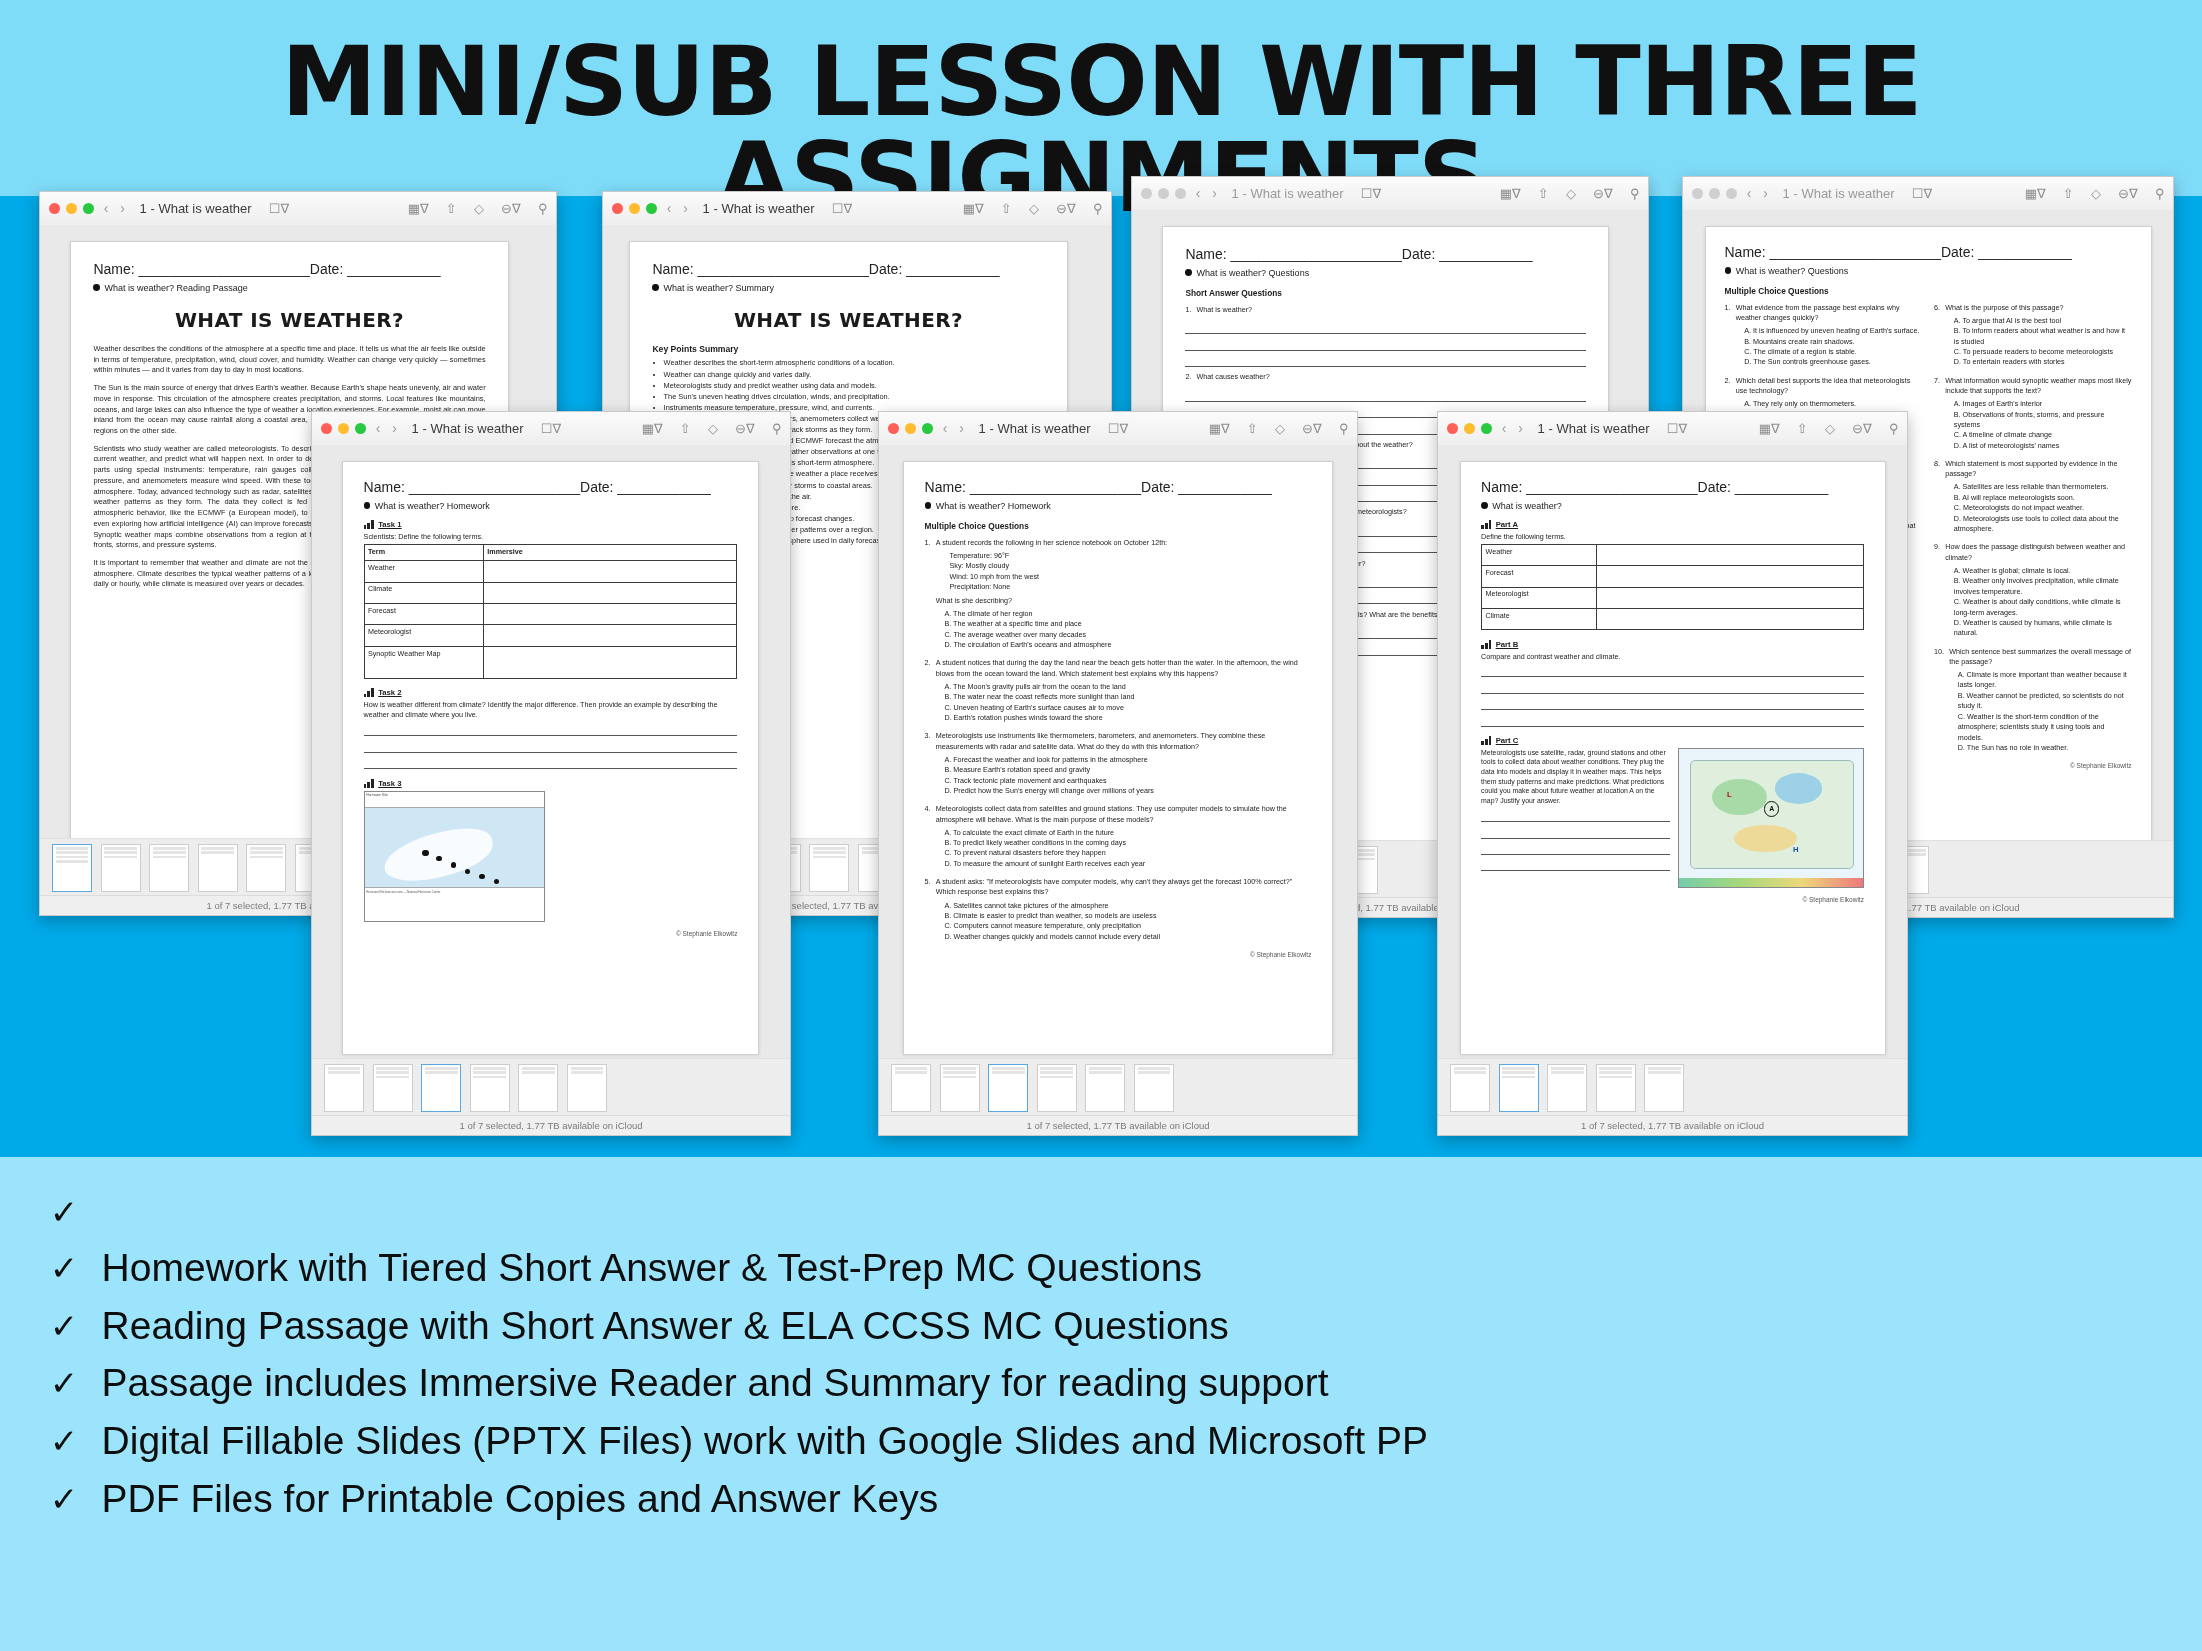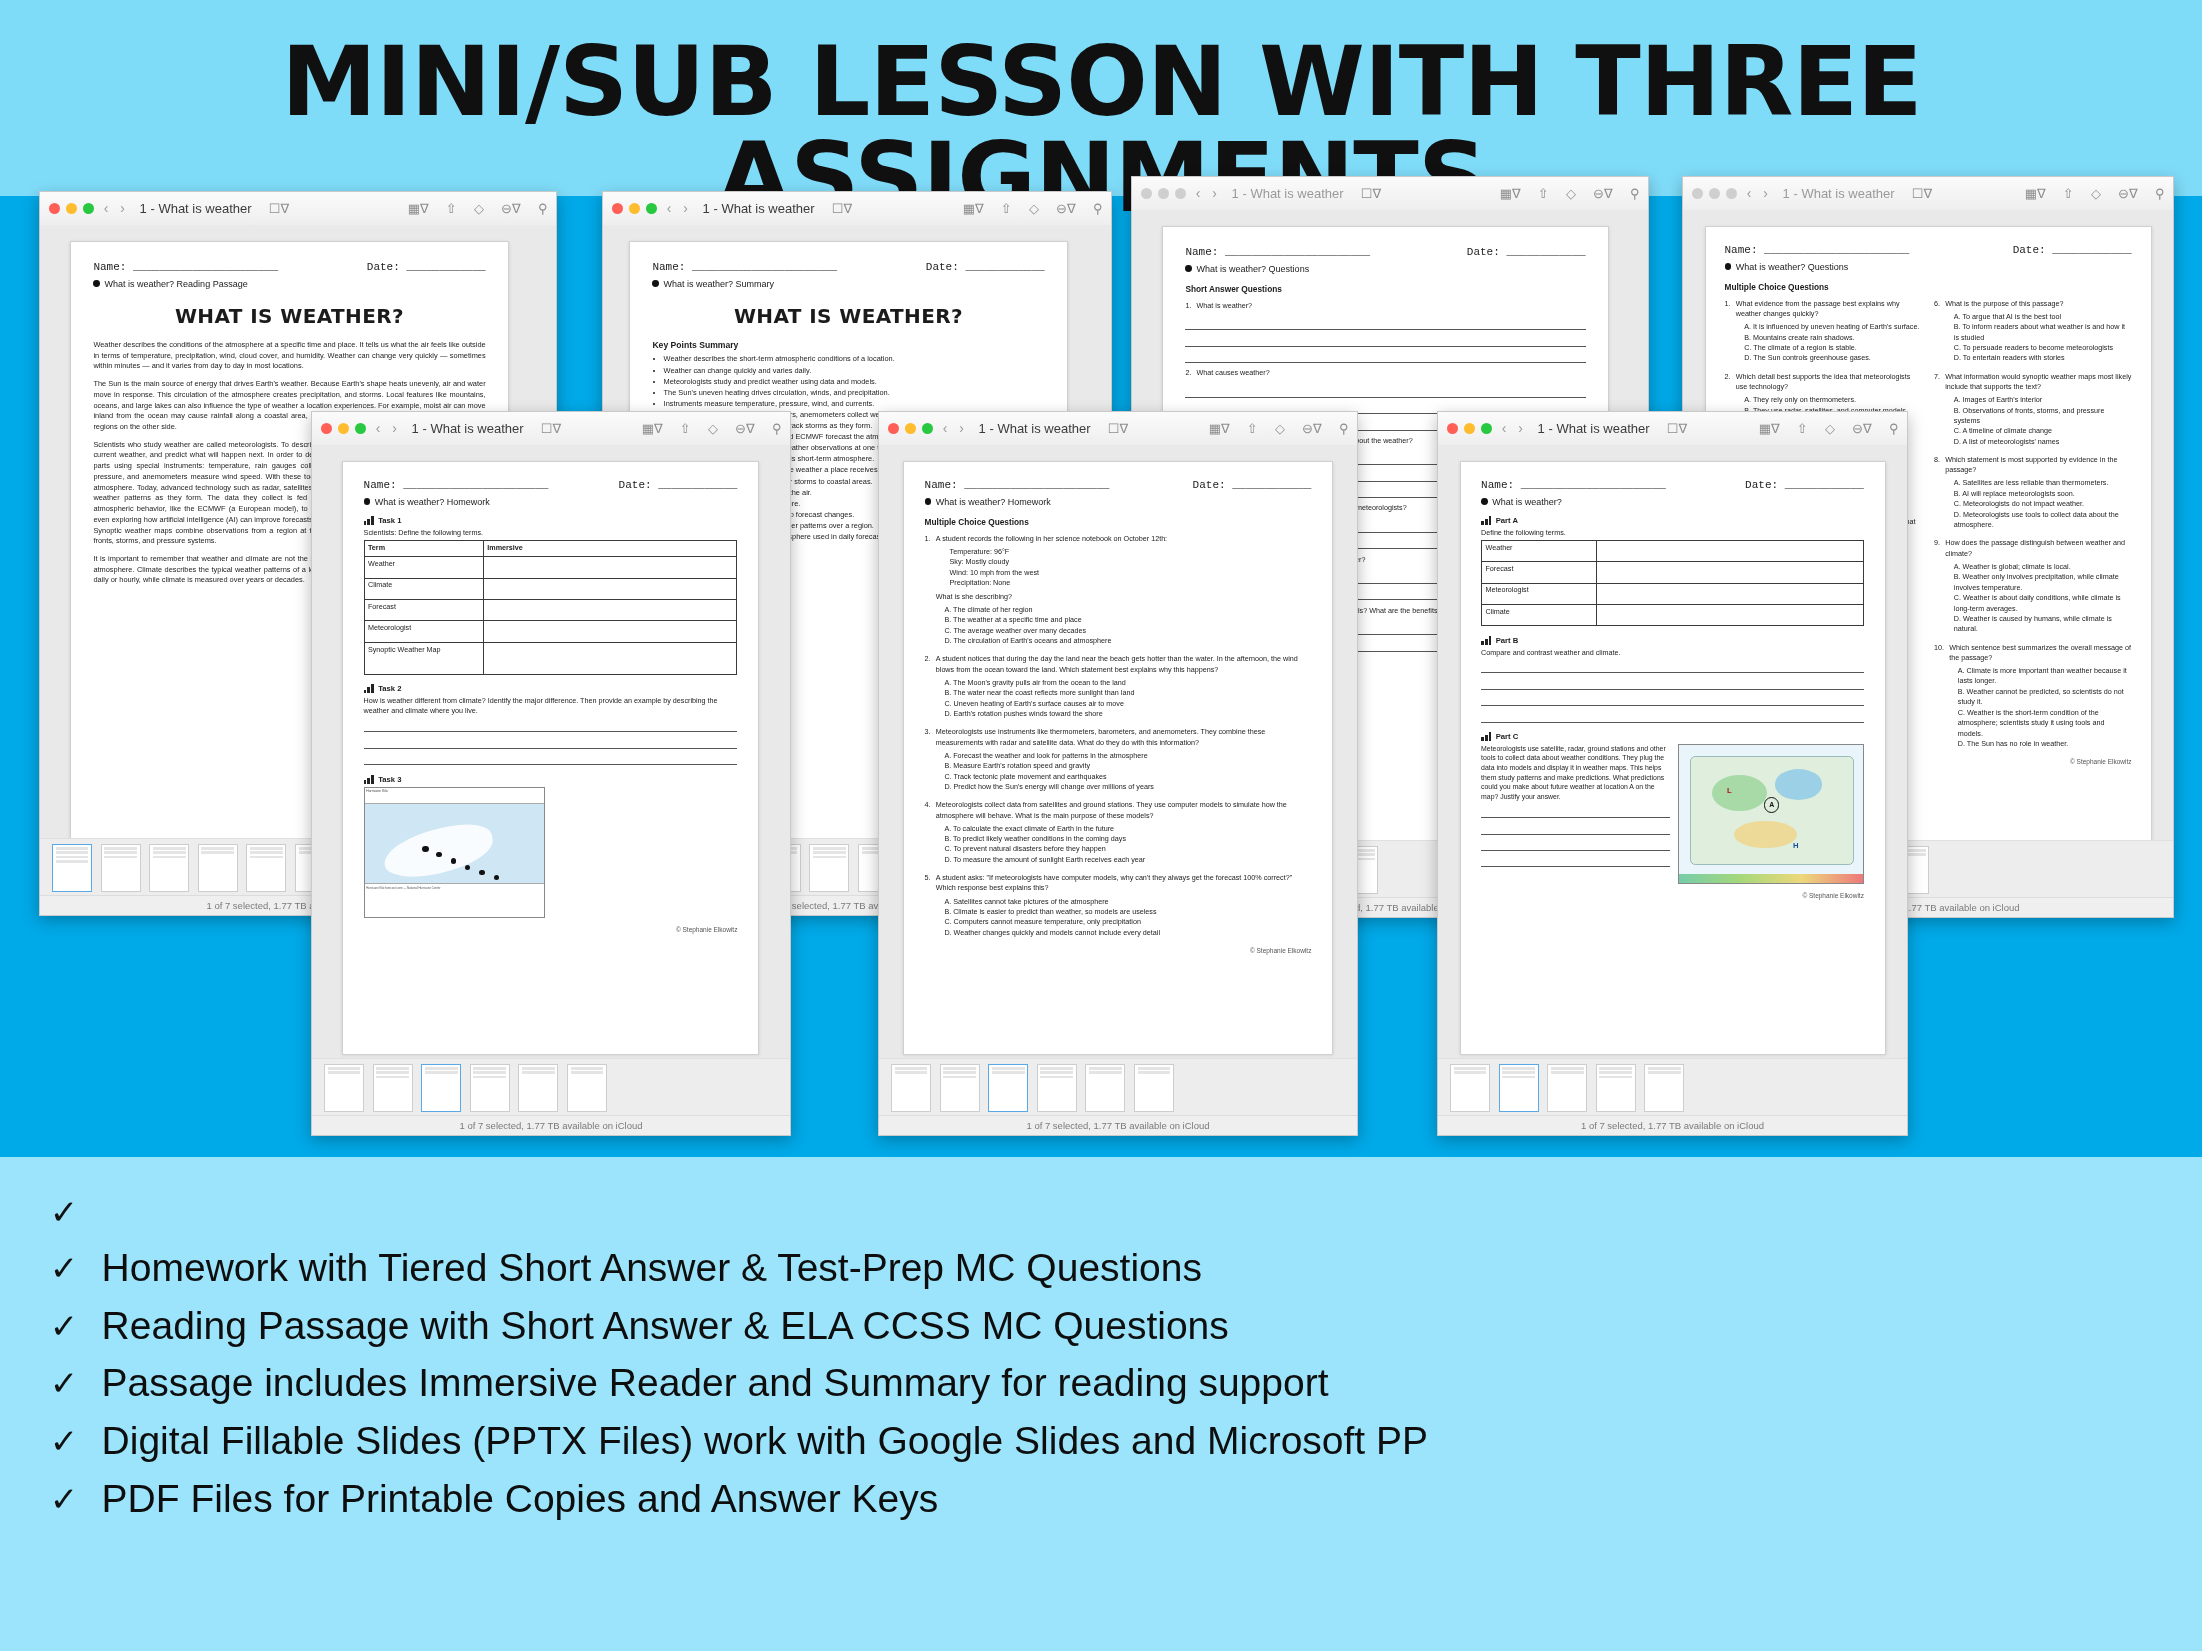--- a/index.html
+++ b/index.html
@@ -77,40 +77,40 @@
     display:flex;align-items:center;gap:8.6px;padding-left:12px;
   }
   .thumb{
     width:40px;height:48px;background:#fff;border:0.9px solid #cdcdcd;
     font-size:3.4px;color:#999;padding:2.6px;box-sizing:border-box;overflow:hidden;
   }
   .thumb .tl{height:2.6px;background:#e4e4e4;margin-bottom:1.7px;}
   .thumb.sel{border:1.7px solid #5aa9e6;}
   
   .ws{font-family:"Liberation Sans",sans-serif;color:#1b1b1b;}
-  .nameline{font-size:11px;color:#222;display:flex;justify-content:space-between;font-family:Liberation Mono, monospace;}
+  .nameline{font-size:14px;color:#222;display:flex;justify-content:flex-start;}
   .bullethead{font-size:9px;margin-top:6px;display:flex;align-items:center;gap:4.3px;}
   .bullethead .bd{width:6.9px;height:6.9px;border-radius:50%;background:#111;display:inline-block;}
   .wstitle{
     text-align:center;font-family:"DejaVu Sans",sans-serif;font-weight:bold;
     font-size:20px;letter-spacing:0.4px;margin:15.5px 0 12px;
   }
   .para{font-size:7.4px;line-height:1.45;text-align:justify;margin-bottom:6.9px;color:#222;}
   .keyhead{font-size:8.6px;font-weight:bold;margin:8.6px 0 3.4px;}
   .klist{font-size:7.4px;line-height:1.5;margin:0;padding-left:11.2px;}
   .qhead{font-size:8.3px;font-weight:bold;margin:10.3px 0 6.9px;}
   .qitem{font-size:7.2px;line-height:1.45;margin-bottom:7.7px;display:flex;gap:5.2px;}
   .qnum{flex:0 0 auto;}
   .qtext{flex:1 1 auto;}
   .choices{margin:2.6px 0 0 8.6px;}
   .ansline{border-bottom:0.9px solid #555;height:10.3px;margin:5.2px 0;}
   .tbl{width:100%;border-collapse:collapse;font-size:7.2px;margin-top:3.4px;}
   .tbl td{border:0.9px solid #3a3a3a;height:17px;padding:1.7px 3.4px;vertical-align:top;}
   .tbl td.h{font-weight:bold;height:12px;}
-  .taskhead{font-size:7.7px;font-weight:bold;margin:9.5px 0 2.6px;display:flex;align-items:center;gap:4.3px;}
+  .taskhead{font-size:7.7px;font-weight:bold;margin:9.5px 0 2.6px;display:flex;align-items:center;gap:4.3px;text-decoration:underline;}
   .bars{display:inline-block;width:10.3px;height:8.6px;position:relative;}
   .bars i{position:absolute;bottom:0;width:2.6px;background:#222;display:block;}
   .bars i:nth-child(1){left:0;height:3.4px;}
   .bars i:nth-child(2){left:3.9px;height:6px;}
   .bars i:nth-child(3){left:7.7px;height:8.6px;}
   .credit{font-size:6.5px;color:#555;text-align:right;margin-top:8.6px;}
   
   .mapbox{border:0.9px solid #888;background:#cfe6f5;position:relative;overflow:hidden;}
   .feature{
     position:absolute;left:0;width:2203px;

